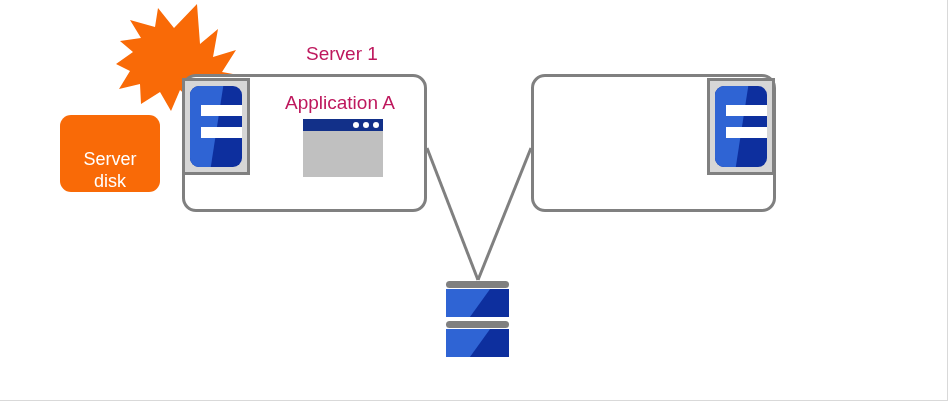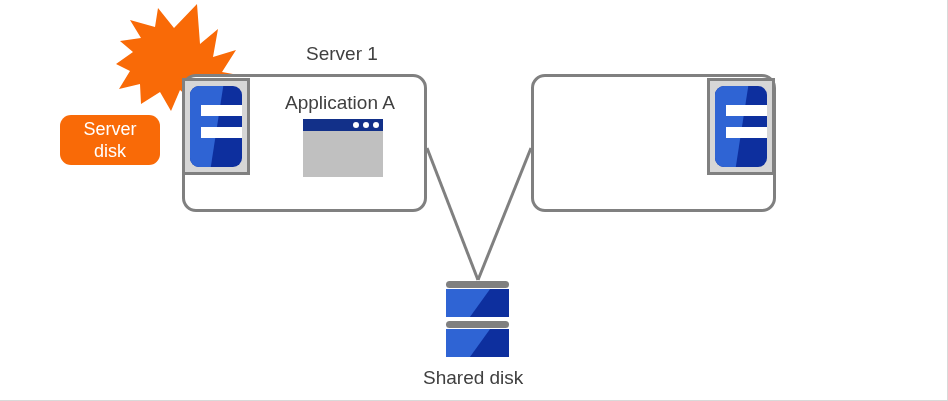--- a/index.html
+++ b/index.html
@@ -16,21 +16,21 @@
     width: 948px;
     height: 401px;
     background: #ffffff;
     overflow: hidden;
     box-sizing: border-box;
     border-bottom: 1px solid #d9d9d9;
     border-right: 1px solid #d9d9d9;
   }
   .lbl {
     position: absolute;
-    color: #404040;
+    color: #be185d;
     font-size: 19px;
     line-height: 22px;
     white-space: nowrap;
     font-family: "Liberation Sans", sans-serif;
   }
 
   
   .server-box {
     position: absolute;
     border: 3px solid #808080;
@@ -133,31 +133,31 @@
   }
   #disk .unit.u1 { top: 0; }
   #disk .unit.u2 { top: 40px; }
 
   
   #status-badge {
     position: absolute;
     left: 60px;
     top: 115px;
     width: 100px;
-    height: 50px;
+    height: 77px;
     background: #f96a07;
     border-radius: 11px;
     color: #ffffff;
     font-size: 18px;
     line-height: 22px;
     text-align: center;
     display: flex;
     flex-direction: column;
     align-items: center;
-    justify-content: center;
+    justify-content: flex-end;
     font-family: "Liberation Sans", sans-serif;
   }
 
   
   #vectors {
     position: absolute;
     left: 0; top: 0;
     width: 948px; height: 401px;
     pointer-events: none;
   }
@@ -214,20 +214,19 @@
     <div class="unit u1">
       <div class="cap"></div>
       <div class="plate"></div>
     </div>
     <div class="unit u2">
       <div class="cap"></div>
       <div class="plate"></div>
     </div>
   </div>
 
-  <div class="lbl" style="left:423px; top:367px;">Shared disk</div>
 
   <div id="status-badge">
     <span>Server</span>
     <span>disk</span>
   </div>
 
 </div>
 
 </body></html>

